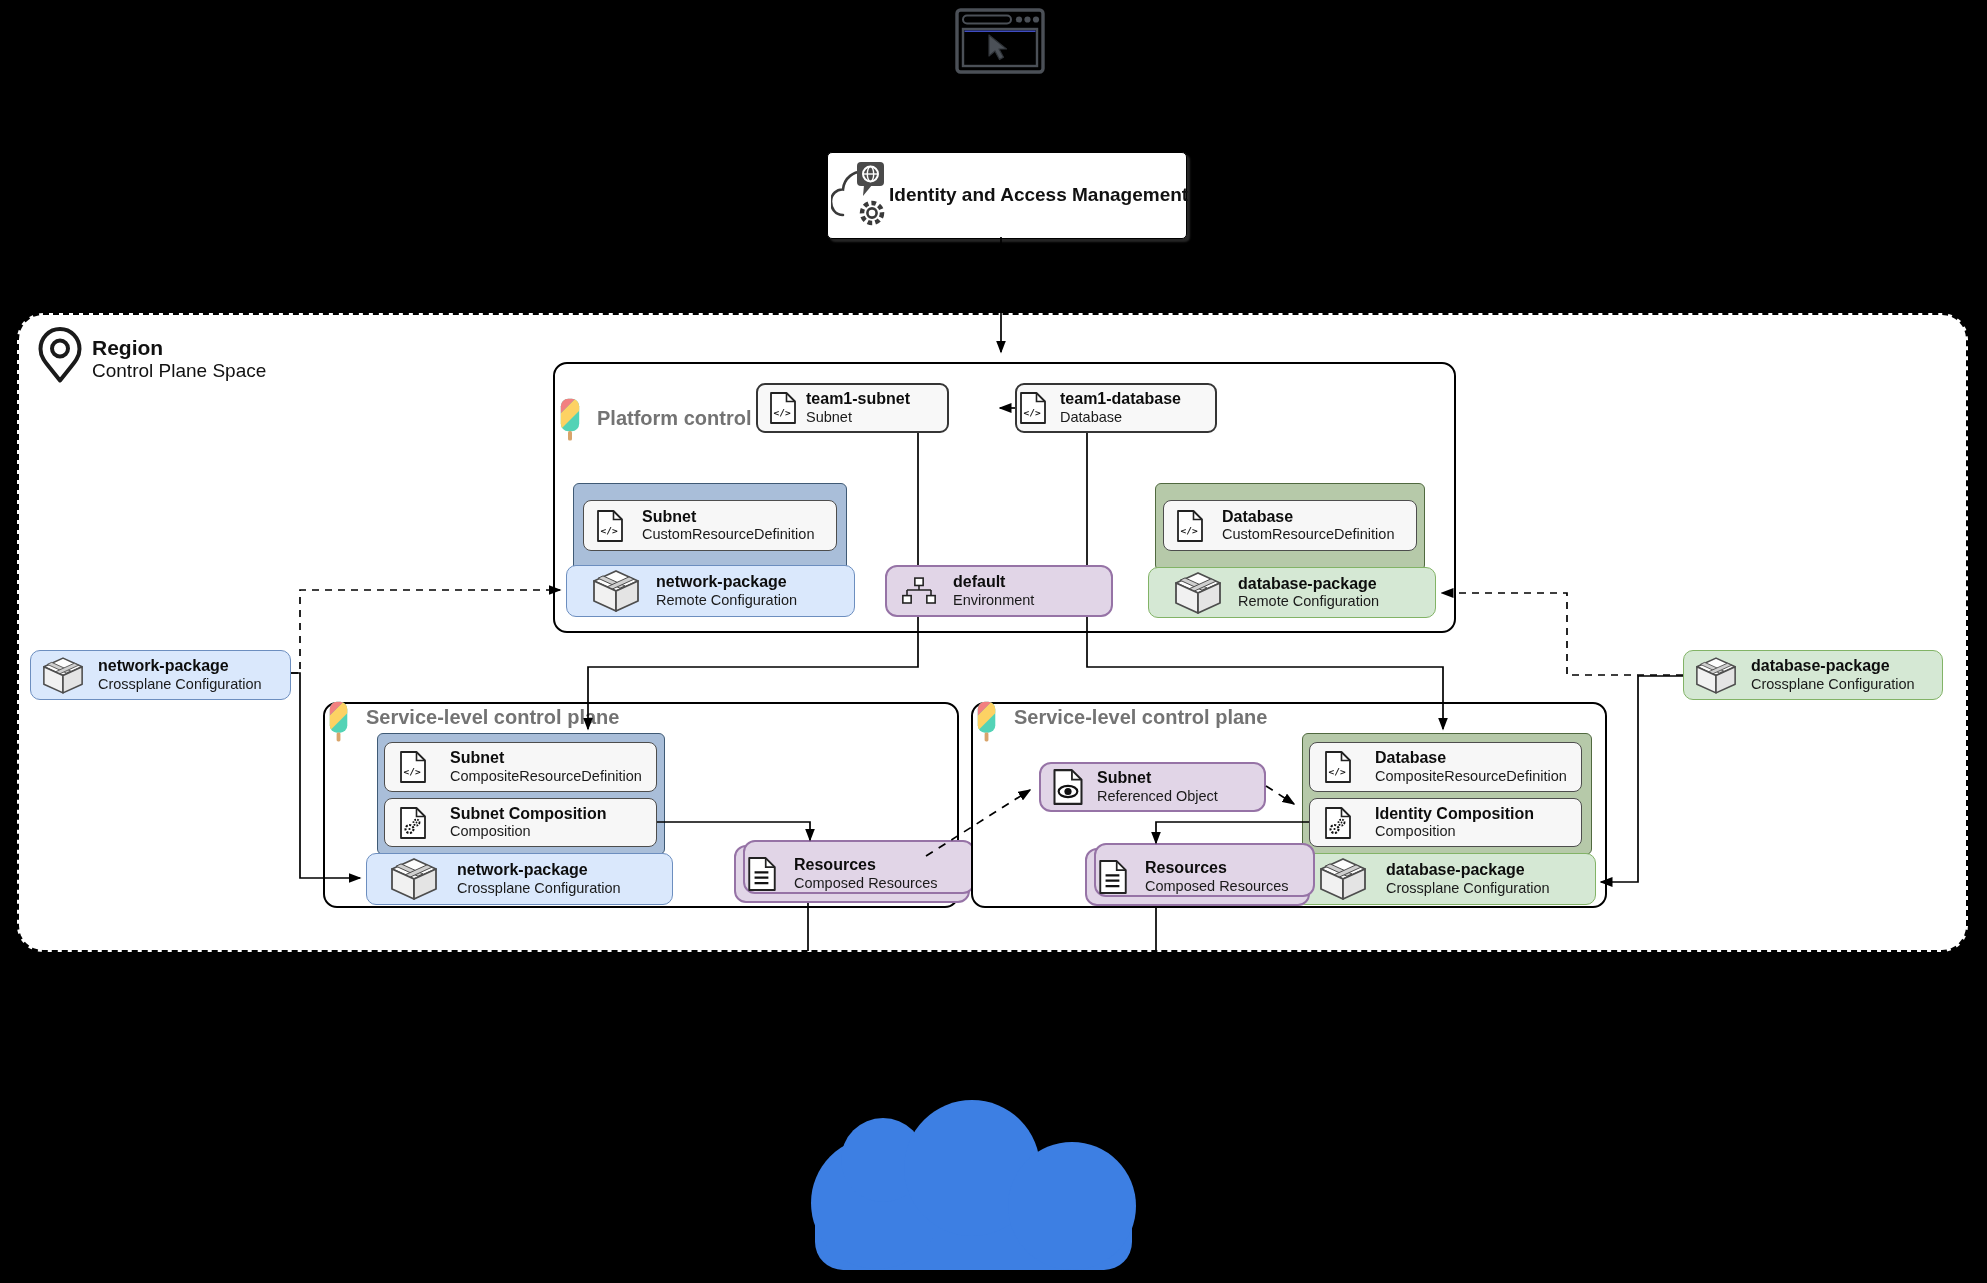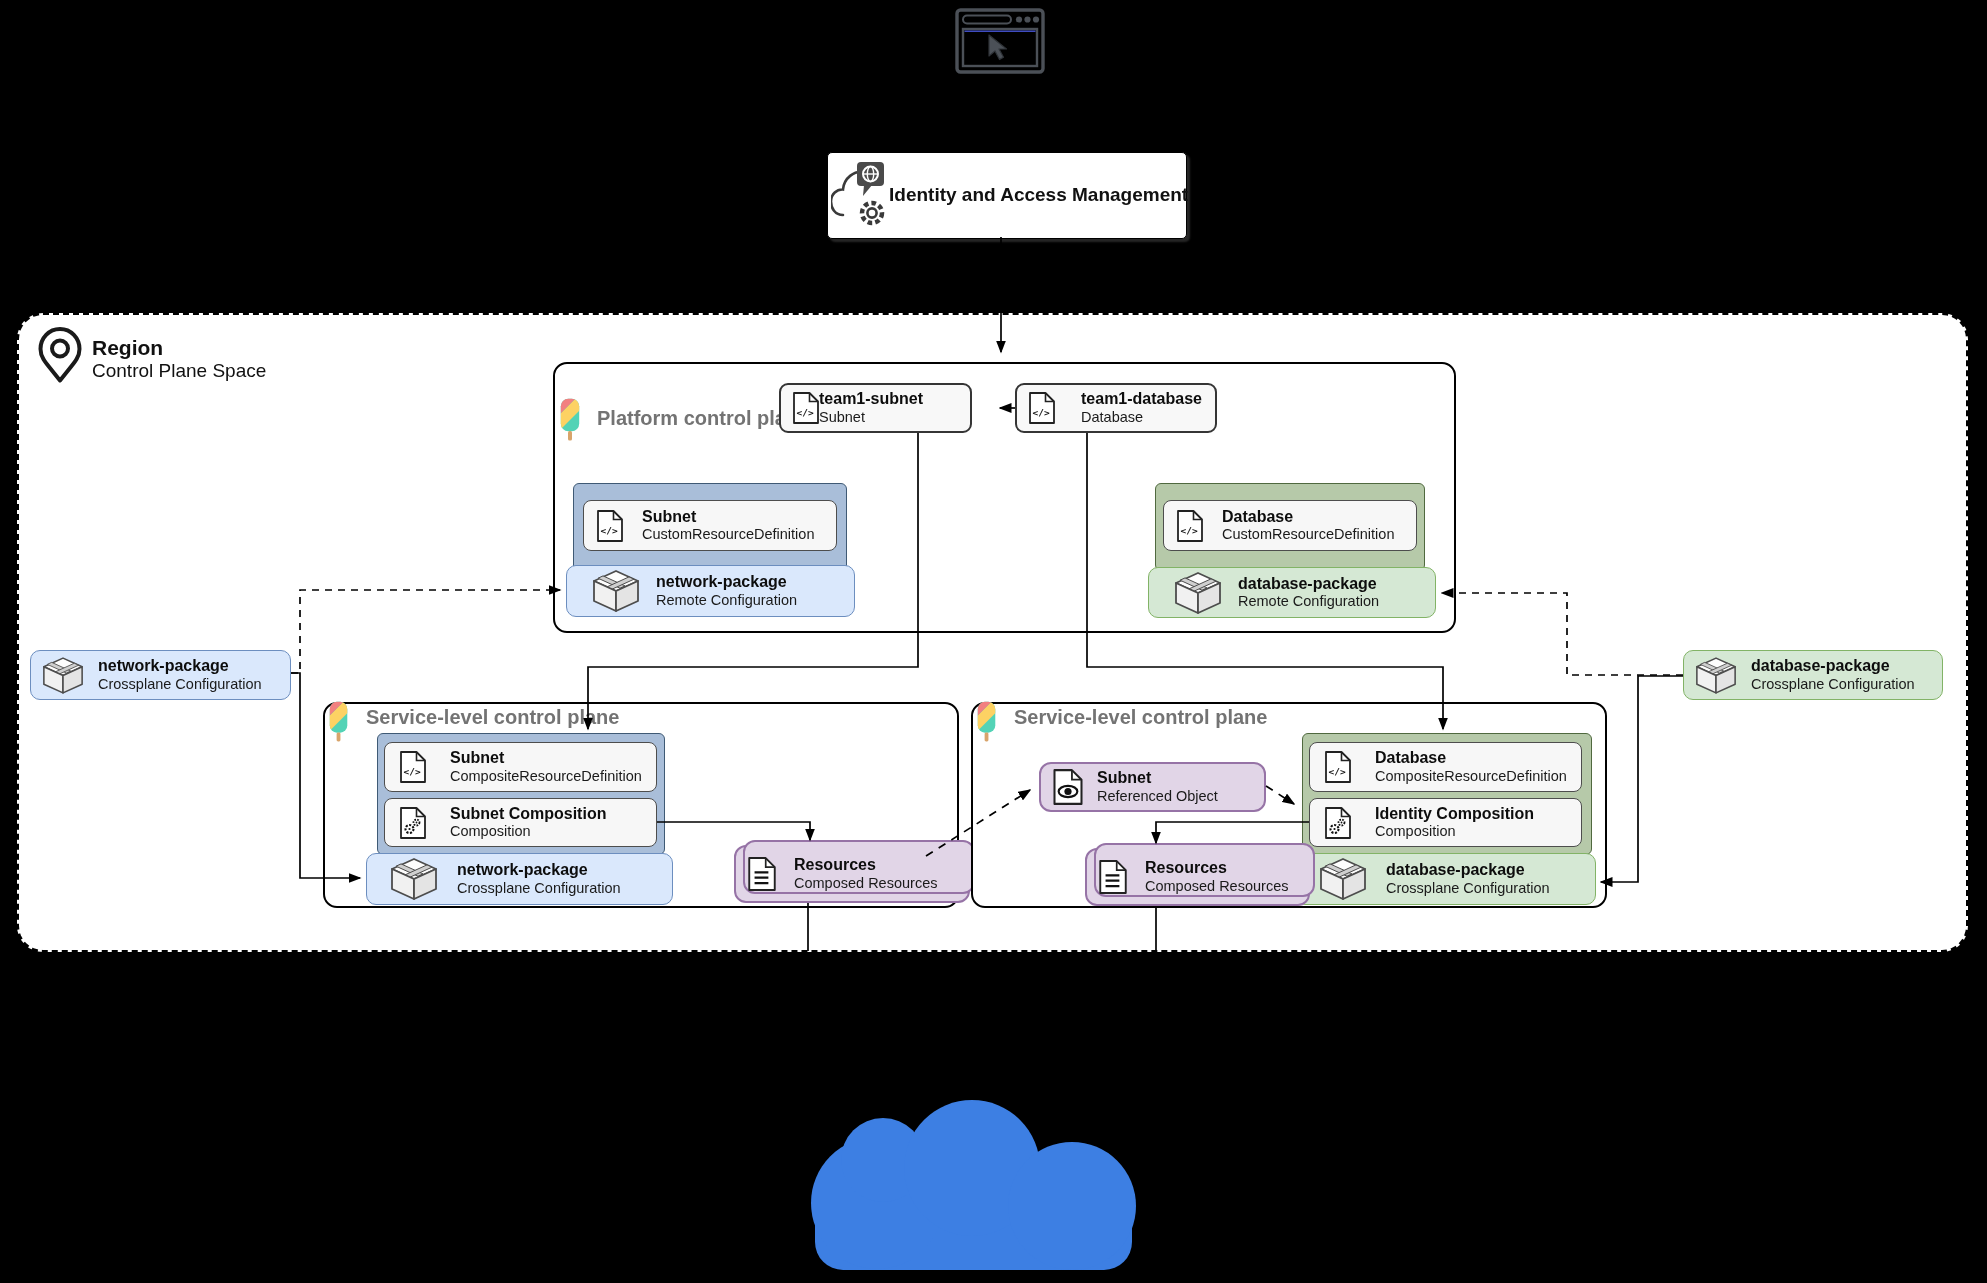--- a/index.html
+++ b/index.html
@@ -170,30 +170,30 @@
   <div class="node green" style="left:1148px;top:567px;width:288px;height:51px;padding-left:26px;gap:17px">
     <svg class="ic" width="46" height="42" viewBox="0 0 46 42">
         <use href="#pkg"></use>
       </svg>
     <div class="txt">
         <div class="tt">database-package</div>
       <div class="ts">Remote Configuration</div>
       </div>
   </div>
 
-  <div class="node boldb" style="left:779px;top:383px;width:193px;height:50px;padding-left:12px;gap:0">
+  <div class="node boldb" style="left:756px;top:383px;width:193px;height:50px;padding-left:12px;gap:10px">
     <svg class="ic" width="26" height="32" viewBox="0 0 26 32">
         <use href="#doc-code"></use>
       </svg>
     <div class="txt">
         <div class="tt">team1-subnet</div>
       <div class="ts">Subnet</div>
       </div>
   </div>
-  <div class="node boldb" style="left:1015px;top:383px;width:202px;height:50px;padding-left:12px;gap:26px">
+  <div class="node boldb" style="left:1015px;top:383px;width:202px;height:50px;padding-left:3px;gap:14px">
     <svg class="ic" width="26" height="32" viewBox="0 0 26 32">
         <use href="#doc-code"></use>
       </svg>
     <div class="txt">
         <div class="tt">team1-database</div>
       <div class="ts">Database</div>
       </div>
   </div>
 
   <div class="node blue" style="left:30px;top:650px;width:261px;height:50px;padding-left:12px;gap:15px">
@@ -328,20 +328,29 @@
       <path d="M1683,676 H1638 V882 H1601" marker-end="url(#arr)"></path>
       <path d="M657,822 H810 V840" marker-end="url(#arr)"></path>
       <path d="M1309,822 H1156 V843" marker-end="url(#arr)"></path>
       <path d="M926,856 L1030,790" stroke-dasharray="8 7" marker-end="url(#arr)"></path>
       <path d="M1266,786 L1294,804" stroke-dasharray="8 7" marker-end="url(#arr)"></path>
       <path d="M808,903 V951"></path>
       <path d="M1156,907 V951"></path>
     </g>
   </svg>
 
+  <div class="node purple" style="left:885px;top:565px;width:228px;height:52px;padding-left:14px;gap:16px">
+    <svg class="ic" width="36" height="30" viewBox="0 0 39 30">
+        <use href="#envtree"></use>
+      </svg>
+    <div class="txt">
+        <div class="tt">default</div>
+      <div class="ts">Environment</div>
+      </div>
+  </div>
 
   <svg class="abs" style="left:800px;top:1095px" width="350" height="185" viewBox="0 0 350 185">
     <g fill="#3d7fe3">
       <rect x="15" y="95" width="317" height="80" rx="28"></rect>
       <circle cx="77" cy="108" r="66"></circle>
       <circle cx="83" cy="65" r="42"></circle>
       <circle cx="172" cy="73" r="68"></circle>
       <circle cx="272" cy="111" r="64"></circle>
     </g>
   </svg>

